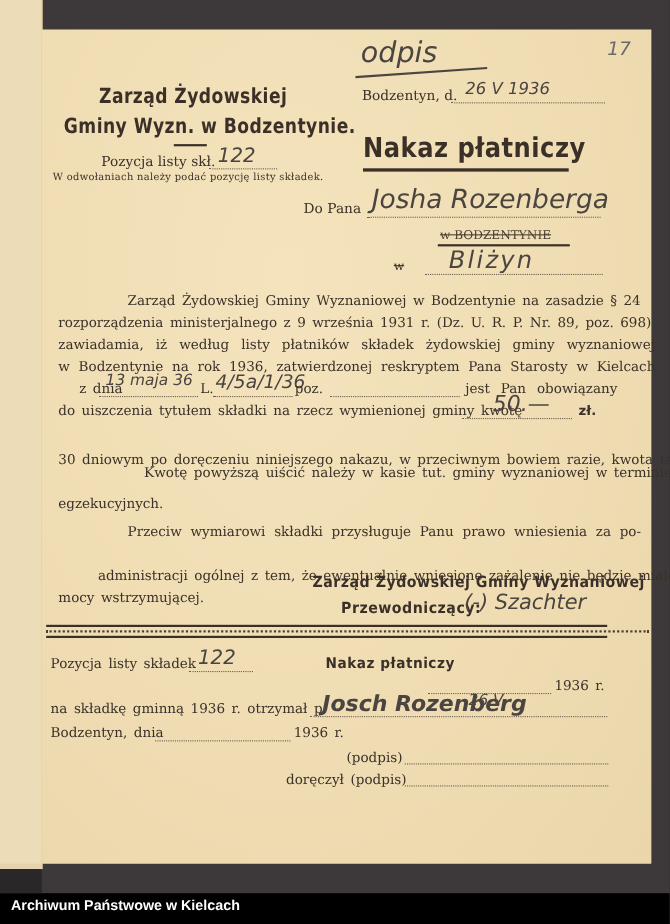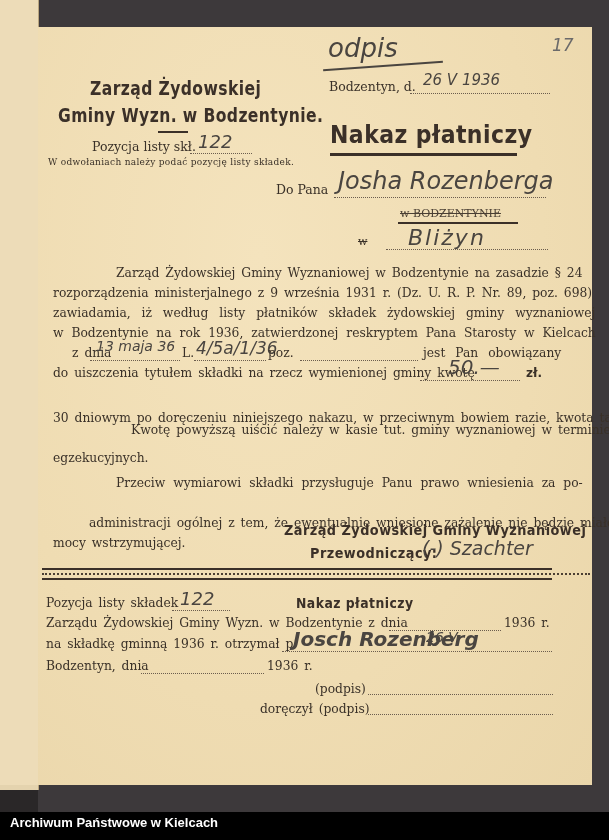--- a/index.html
+++ b/index.html
@@ -114,21 +114,20 @@
 
   <div class="rule" style="left:4px;top:541px;width:510px;height:1.5px;"></div>
   <div class="perf" style="left:4px;top:546px;width:548px;"></div>
   <div class="rule" style="left:4px;top:551px;width:510px;height:1.5px;"></div>
 
   <div class="abs body-text" style="left:8px;top:569px;">Pozycja listy składek</div>
   <div class="dots" style="left:134px;top:583px;width:58px;"></div>
   <div class="abs hw" style="left:142px;top:561px;font-size:18px;">122</div>
   <div class="abs hdr" style="left:258px;top:568px;font-size:13.5px;transform:scaleX(0.92);">Nakaz płatniczy</div>
 
-  <div class="abs body-text" style="left:8px;top:589px;">Zarządu Żydowskiej Gminy Wyzn. w Bodzentynie z dnia</div>
   <div class="dots" style="left:351px;top:603px;width:112px;"></div>
   <div class="abs hw" style="left:388px;top:582px;font-size:14px;margin-top:20px;">26 V</div>
   <div class="abs body-text" style="left:466px;top:589px;">1936 r.</div>
 
   <div class="abs body-text" style="left:8px;top:610px;">na składkę gminną 1936 r. otrzymał p.</div>
   <div class="dots" style="left:244px;top:624px;width:270px;"></div>
   <div class="abs hw" style="left:255px;top:600px;font-size:20px;font-weight:bold;">Josch Rozenberg</div>
 
   <div class="abs body-text" style="left:8px;top:632px;">Bodzentyn, dnia</div>
   <div class="dots" style="left:103px;top:646px;width:123px;"></div>

